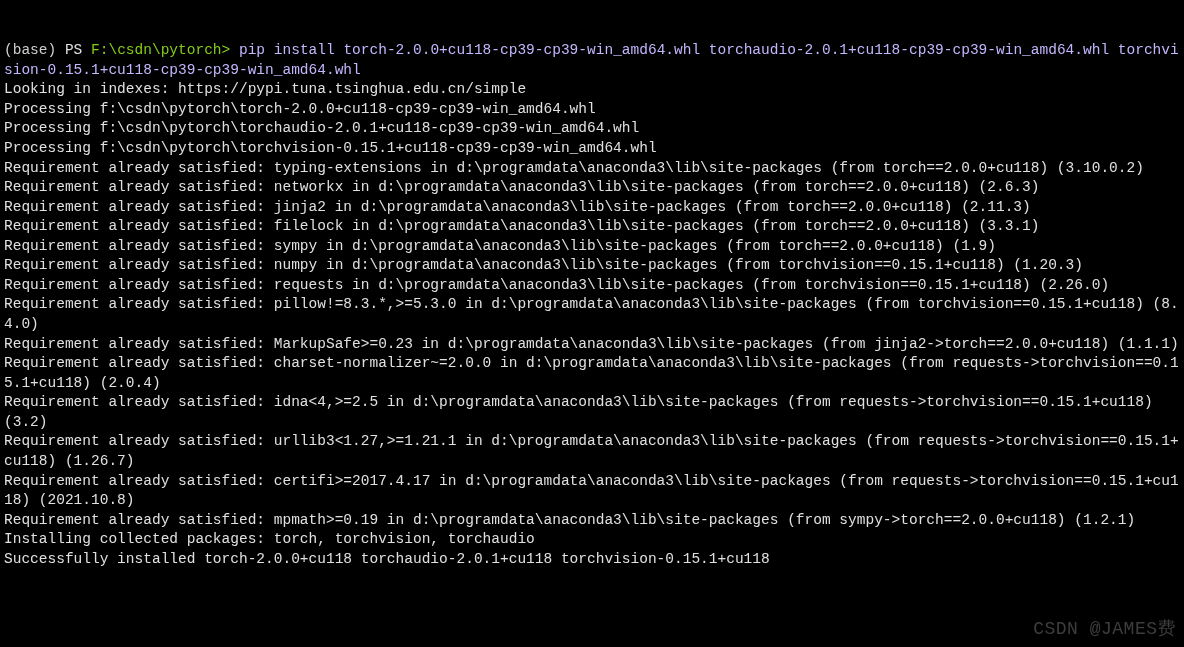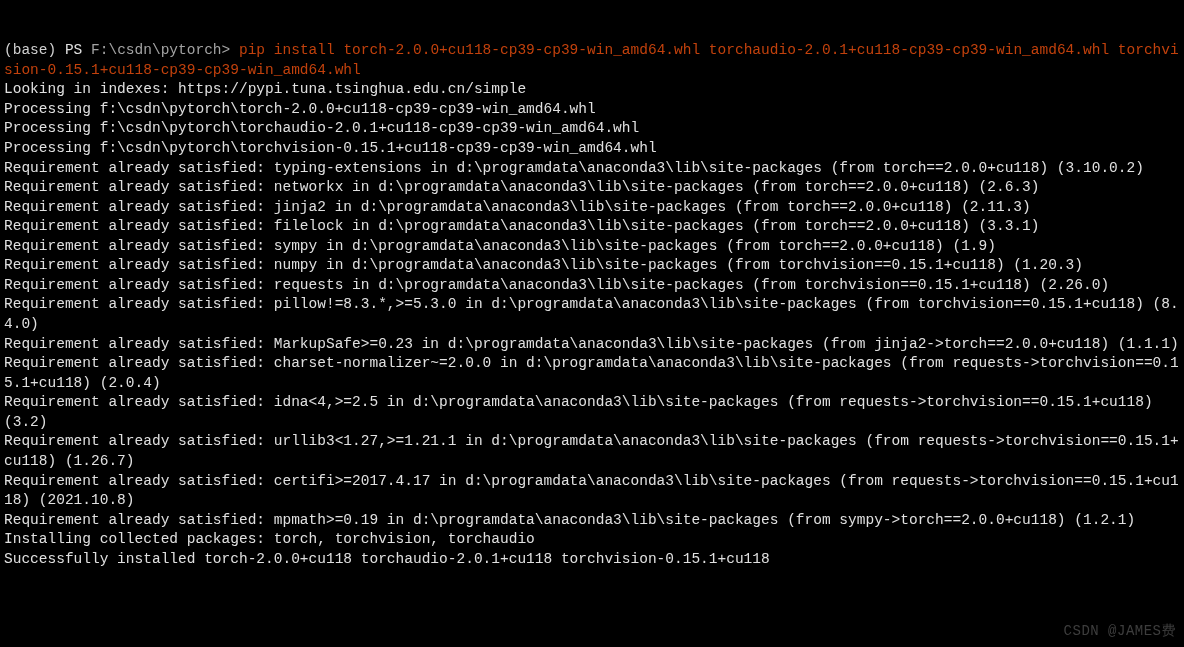--- a/index.html
+++ b/index.html
@@ -13,29 +13,29 @@
     height: 647px;
     overflow: hidden;
     padding: 2px 4px;
     position: relative;
   }
   .terminal {
     white-space: pre-wrap;
     word-break: break-all;
   }
   .prompt-env { color: #d0d0d0; text-align: center; }
-  .prompt-path { color: #a3a3a3; margin-top: 40px; }
+  .prompt-path { color: #84cc16; margin-top: 40px; }
   .cmd { color: #d0d0d0; }
-  .yellow { color: #c2410c; }
+  .yellow { color: #c4b5fd; }
   .line { display: block; }
   .watermark {
     position: absolute;
     right: 8px;
     bottom: 6px;
-    font-size: 14px;
+    font-size: 18px;
     color: #666;
     opacity: 0.6;
     letter-spacing: 0.5px;
   }
 </style>
 </head>
 <body>
 
 <div class="terminal">
   <span class="line"><span class="prompt-env">(base)</span> <span>PS</span> <span class="prompt-path">F:\csdn\pytorch&gt;</span> <span class="cmd yellow">pip install torch-2.0.0+cu118-cp39-cp39-win_amd64.whl torchaudio-2.0.1+cu118-cp39-cp39-win_amd64.whl torchvision-0.15.1+cu118-cp39-cp39-win_amd64.whl</span></span><span class="line">Looking in indexes: https://pypi.tuna.tsinghua.edu.cn/simple</span><span class="line">Processing f:\csdn\pytorch\torch-2.0.0+cu118-cp39-cp39-win_amd64.whl</span><span class="line">Processing f:\csdn\pytorch\torchaudio-2.0.1+cu118-cp39-cp39-win_amd64.whl</span><span class="line">Processing f:\csdn\pytorch\torchvision-0.15.1+cu118-cp39-cp39-win_amd64.whl</span><span class="line">Requirement already satisfied: typing-extensions in d:\programdata\anaconda3\lib\site-packages (from torch==2.0.0+cu118) (3.10.0.2)</span><span class="line">Requirement already satisfied: networkx in d:\programdata\anaconda3\lib\site-packages (from torch==2.0.0+cu118) (2.6.3)</span><span class="line">Requirement already satisfied: jinja2 in d:\programdata\anaconda3\lib\site-packages (from torch==2.0.0+cu118) (2.11.3)</span><span class="line">Requirement already satisfied: filelock in d:\programdata\anaconda3\lib\site-packages (from torch==2.0.0+cu118) (3.3.1)</span><span class="line">Requirement already satisfied: sympy in d:\programdata\anaconda3\lib\site-packages (from torch==2.0.0+cu118) (1.9)</span><span class="line">Requirement already satisfied: numpy in d:\programdata\anaconda3\lib\site-packages (from torchvision==0.15.1+cu118) (1.20.3)</span><span class="line">Requirement already satisfied: requests in d:\programdata\anaconda3\lib\site-packages (from torchvision==0.15.1+cu118) (2.26.0)</span><span class="line">Requirement already satisfied: pillow!=8.3.*,&gt;=5.3.0 in d:\programdata\anaconda3\lib\site-packages (from torchvision==0.15.1+cu118) (8.4.0)</span><span class="line">Requirement already satisfied: MarkupSafe&gt;=0.23 in d:\programdata\anaconda3\lib\site-packages (from jinja2-&gt;torch==2.0.0+cu118) (1.1.1)</span><span class="line">Requirement already satisfied: charset-normalizer~=2.0.0 in d:\programdata\anaconda3\lib\site-packages (from requests-&gt;torchvision==0.15.1+cu118) (2.0.4)</span><span class="line">Requirement already satisfied: idna&lt;4,&gt;=2.5 in d:\programdata\anaconda3\lib\site-packages (from requests-&gt;torchvision==0.15.1+cu118) (3.2)</span><span class="line">Requirement already satisfied: urllib3&lt;1.27,&gt;=1.21.1 in d:\programdata\anaconda3\lib\site-packages (from requests-&gt;torchvision==0.15.1+cu118) (1.26.7)</span><span class="line">Requirement already satisfied: certifi&gt;=2017.4.17 in d:\programdata\anaconda3\lib\site-packages (from requests-&gt;torchvision==0.15.1+cu118) (2021.10.8)</span><span class="line">Requirement already satisfied: mpmath&gt;=0.19 in d:\programdata\anaconda3\lib\site-packages (from sympy-&gt;torch==2.0.0+cu118) (1.2.1)</span><span class="line">Installing collected packages: torch, torchvision, torchaudio</span><span class="line">Successfully installed torch-2.0.0+cu118 torchaudio-2.0.1+cu118 torchvision-0.15.1+cu118</span>

